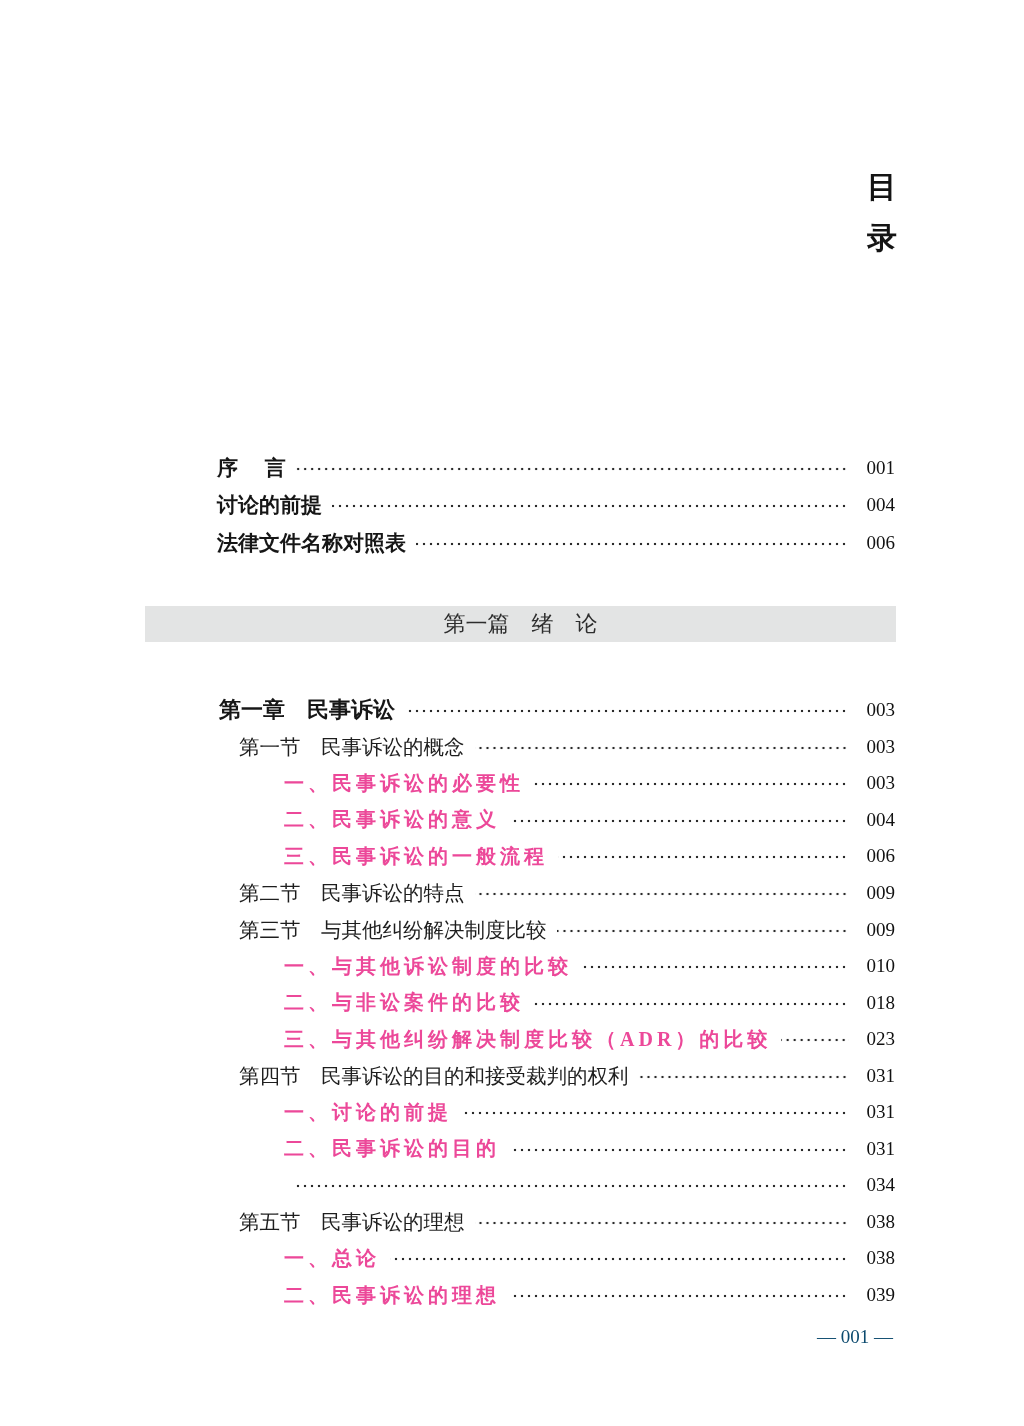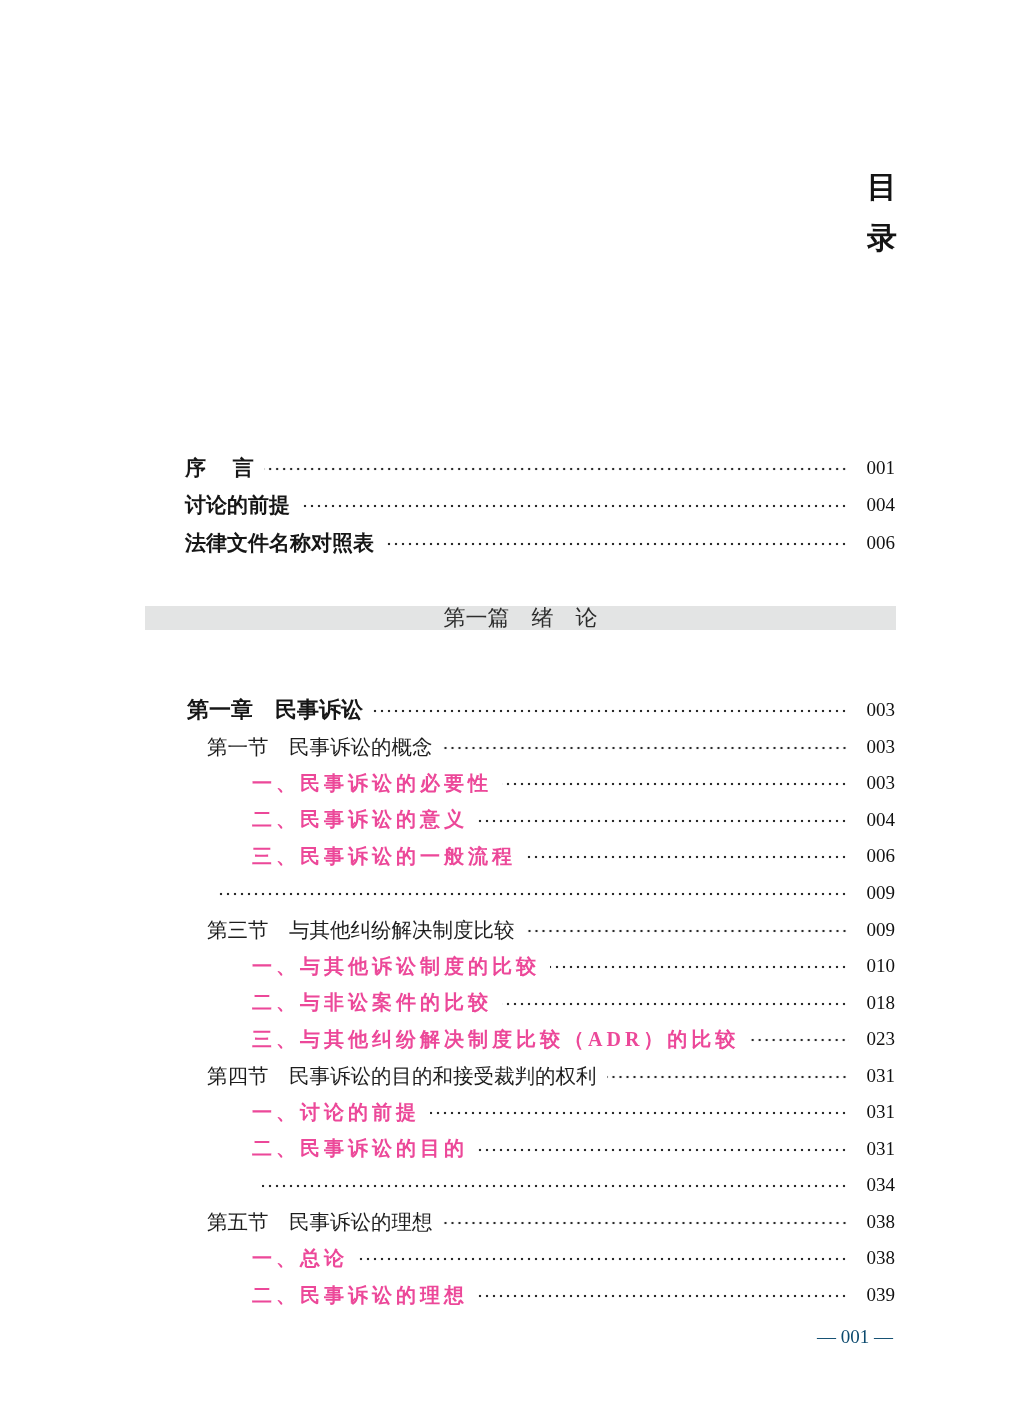--- a/index.html
+++ b/index.html
@@ -35,20 +35,21 @@
     font-size: 30px;
     font-weight: 700;
     color: #141414;
     line-height: 1;
   }
 
   
   .row {
     display: flex;
     align-items: center;
+    margin-left: 32px;
   }
   .label {
     white-space: pre;
   }
   .leader {
     flex: 1;
     height: 4px;
     margin: 2px 8px 0 10px;
     background-image: radial-gradient(circle at 2px 2px, #2a2a2a 1.25px, rgba(0,0,0,0) 1.6px);
     background-size: 7px 4px;
@@ -77,21 +78,21 @@
     font-weight: 700;
     color: #161616;
   }
 
   
   .part-bar {
     position: absolute;
     left: 145px;
     top: 606px;
     width: 751px;
-    height: 24px;
+    height: 36px;
     background: #e3e4e4;
     display: flex;
     align-items: center;
     justify-content: center;
   }
   .part-bar .part-label {
     font-size: 22px;
     font-weight: 400;
     color: #2d2d2d;
     white-space: pre;
@@ -189,20 +190,21 @@
         <span class="label">二、民事诉讼的意义</span>
         <span class="leader"></span>
         <span class="pagenum">004</span>
       </div>
       <div class="row lv-item">
         <span class="label">三、民事诉讼的一般流程</span>
         <span class="leader"></span>
         <span class="pagenum">006</span>
       </div>
       <div class="row lv-section">
+        <span class="label">第二节　民事诉讼的特点</span>
         <span class="leader"></span>
         <span class="pagenum">009</span>
       </div>
       <div class="row lv-section">
         <span class="label">第三节　与其他纠纷解决制度比较</span>
         <span class="leader"></span>
         <span class="pagenum">009</span>
       </div>
       <div class="row lv-item">
         <span class="label">一、与其他诉讼制度的比较</span>

